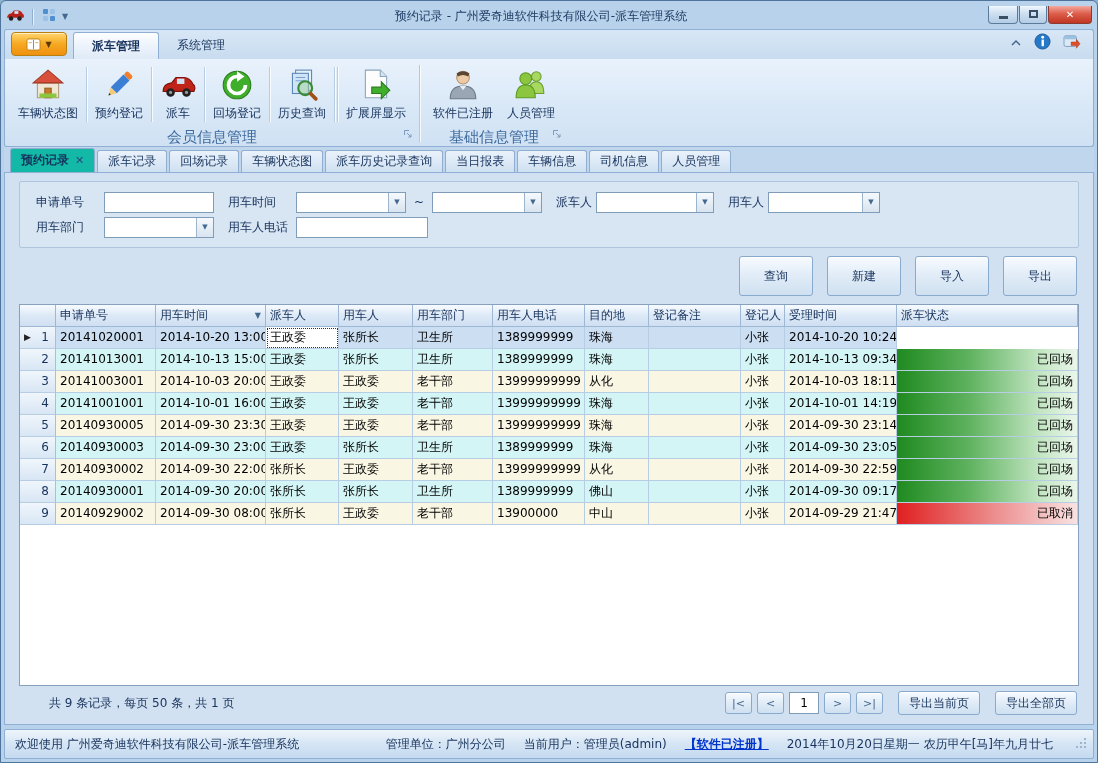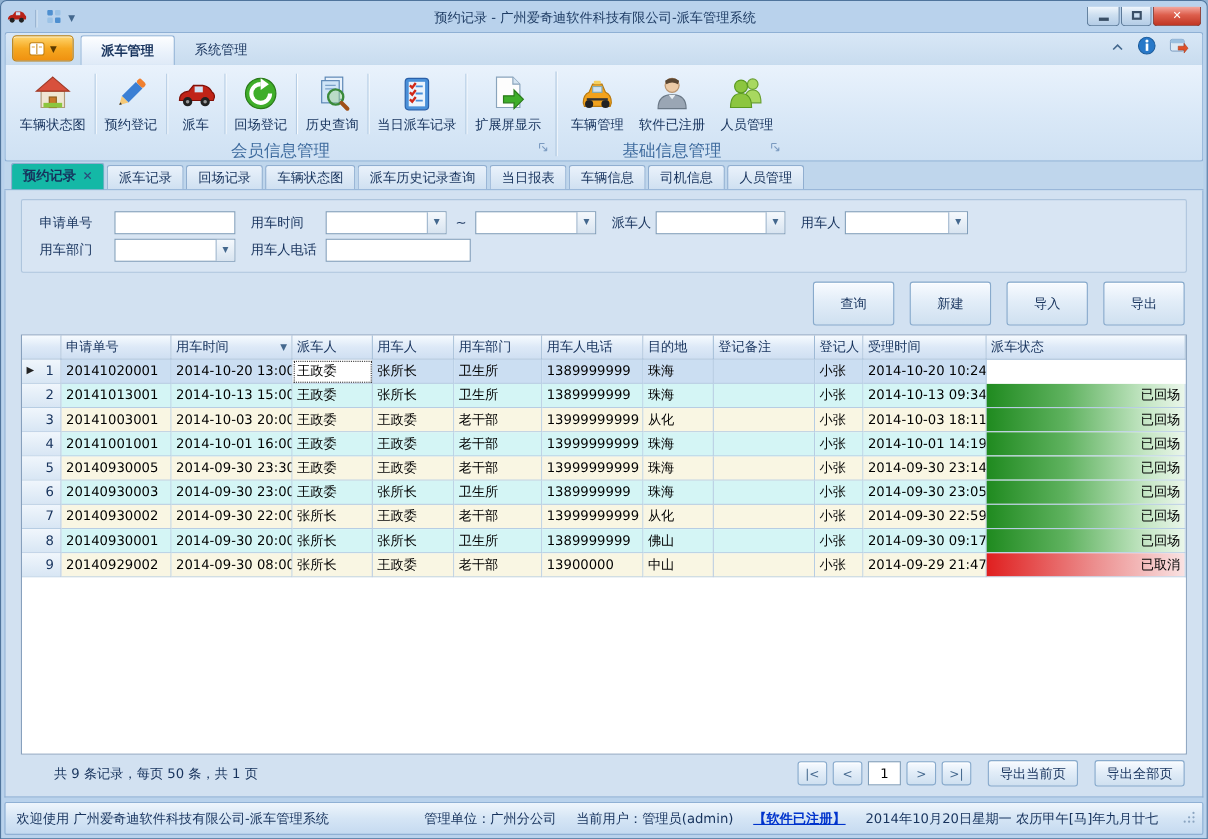--- a/index.html
+++ b/index.html
@@ -248,33 +248,20 @@
               <rect x="10" y="2" width="15" height="19" fill="#e8f2fc" stroke="#5a86b4"></rect>
               <rect x="7" y="5" width="15" height="19" fill="#cfe4f7" stroke="#5a86b4"></rect>
               <line x1="10" y1="9" x2="19" y2="9" stroke="#7aa0c8"></line>
               <line x1="10" y1="12" x2="19" y2="12" stroke="#7aa0c8"></line>
               <circle cx="19" cy="19" r="6.5" fill="rgba(160,210,140,.45)" stroke="#3a8a3a" stroke-width="2"></circle>
               <line x1="24" y1="24" x2="29" y2="29" stroke="#a05018" stroke-width="3.5" stroke-linecap="round"></line>
             </svg>
           <span class="lbl">历史查询</span>
         </div>
         <div class="vsep"></div>
-        <div class="rbtn">
-          <svg class="icon36" viewBox="0 0 32 32">
-              <rect x="6" y="3" width="20" height="27" rx="3" fill="#4a90d9" stroke="#2a60a9"></rect>
-              <rect x="9" y="6" width="14" height="21" fill="#eaf3fc"></rect>
-              <line x1="15" y1="10" x2="21" y2="10" stroke="#4a90d9" stroke-width="1.5"></line>
-              <line x1="15" y1="16" x2="21" y2="16" stroke="#4a90d9" stroke-width="1.5"></line>
-              <line x1="15" y1="22" x2="21" y2="22" stroke="#4a90d9" stroke-width="1.5"></line>
-              <path d="M10 9 l2 2 3-4" stroke="#d02818" stroke-width="2" fill="none"></path>
-              <path d="M10 15 l2 2 3-4" stroke="#d02818" stroke-width="2" fill="none"></path>
-              <path d="M10 21 l2 2 3-4" stroke="#d02818" stroke-width="2" fill="none"></path>
-            </svg>
-          <span class="lbl">当日派车记录</span>
-        </div>
         <div class="vsep"></div>
         <div class="rbtn">
           <svg class="icon36" viewBox="0 0 32 32">
               <path d="M6 2 H20 L26 8 V28 H6 Z" fill="#fdfdfd" stroke="#8aa4bc"></path>
               <path d="M20 2 V8 H26" fill="#d4e4f2" stroke="#8aa4bc"></path>
               <path d="M12 18 H21 V13 L29 21 L21 29 V24 H12 Z" fill="#3fae2a" stroke="#2a7a1a"></path>
             </svg>
           <span class="lbl">扩展屏显示</span>
         </div>
       </div>
@@ -286,31 +273,20 @@
               <path d="M4 4 L8 8 M8 8 V5.2 M8 8 H5.2" stroke="#7a9ac0" fill="none"></path>
             </svg>
         </span>
       </div>
     </div>
 
     <div class="group-sep"></div>
 
     <div class="rgroup">
       <div class="rgroup-buttons">
-        <div class="rbtn">
-          <svg class="icon36" viewBox="0 0 32 32">
-              <path d="M4 24 Q4 17 9 15 L12 8 H20 L23 15 Q28 17 28 24 L27 27 H5 Z" fill="#f2a21c" stroke="#b87a10"></path>
-              <rect x="12" y="10" width="8" height="5" fill="#cfe2f4" stroke="#8aa"></rect>
-              <rect x="13" y="5" width="6" height="3" rx="1" fill="#f5d060"></rect>
-              <circle cx="9" cy="25" r="3.5" fill="#222"></circle>
-              <circle cx="23" cy="25" r="3.5" fill="#222"></circle>
-              <rect x="7" y="20" width="18" height="2" fill="#333"></rect>
-            </svg>
-          <span class="lbl">车辆管理</span>
-        </div>
         <div class="rbtn">
           <svg class="icon36" viewBox="0 0 32 32">
               <circle cx="16" cy="9" r="6" fill="#eccaa6" stroke="#b89470"></circle>
               <path d="M10 5 Q16 1 22 5 L21 8 Q16 5 11 8 Z" fill="#5a4632"></path>
               <path d="M4 29 Q4 17 16 17 Q28 17 28 29 Z" fill="#9aa6b4" stroke="#6a7886"></path>
               <path d="M13 17 L16 21 L19 17" fill="#e8eef4"></path>
             </svg>
           <span class="lbl">软件已注册</span>
         </div>
         <div class="rbtn">

